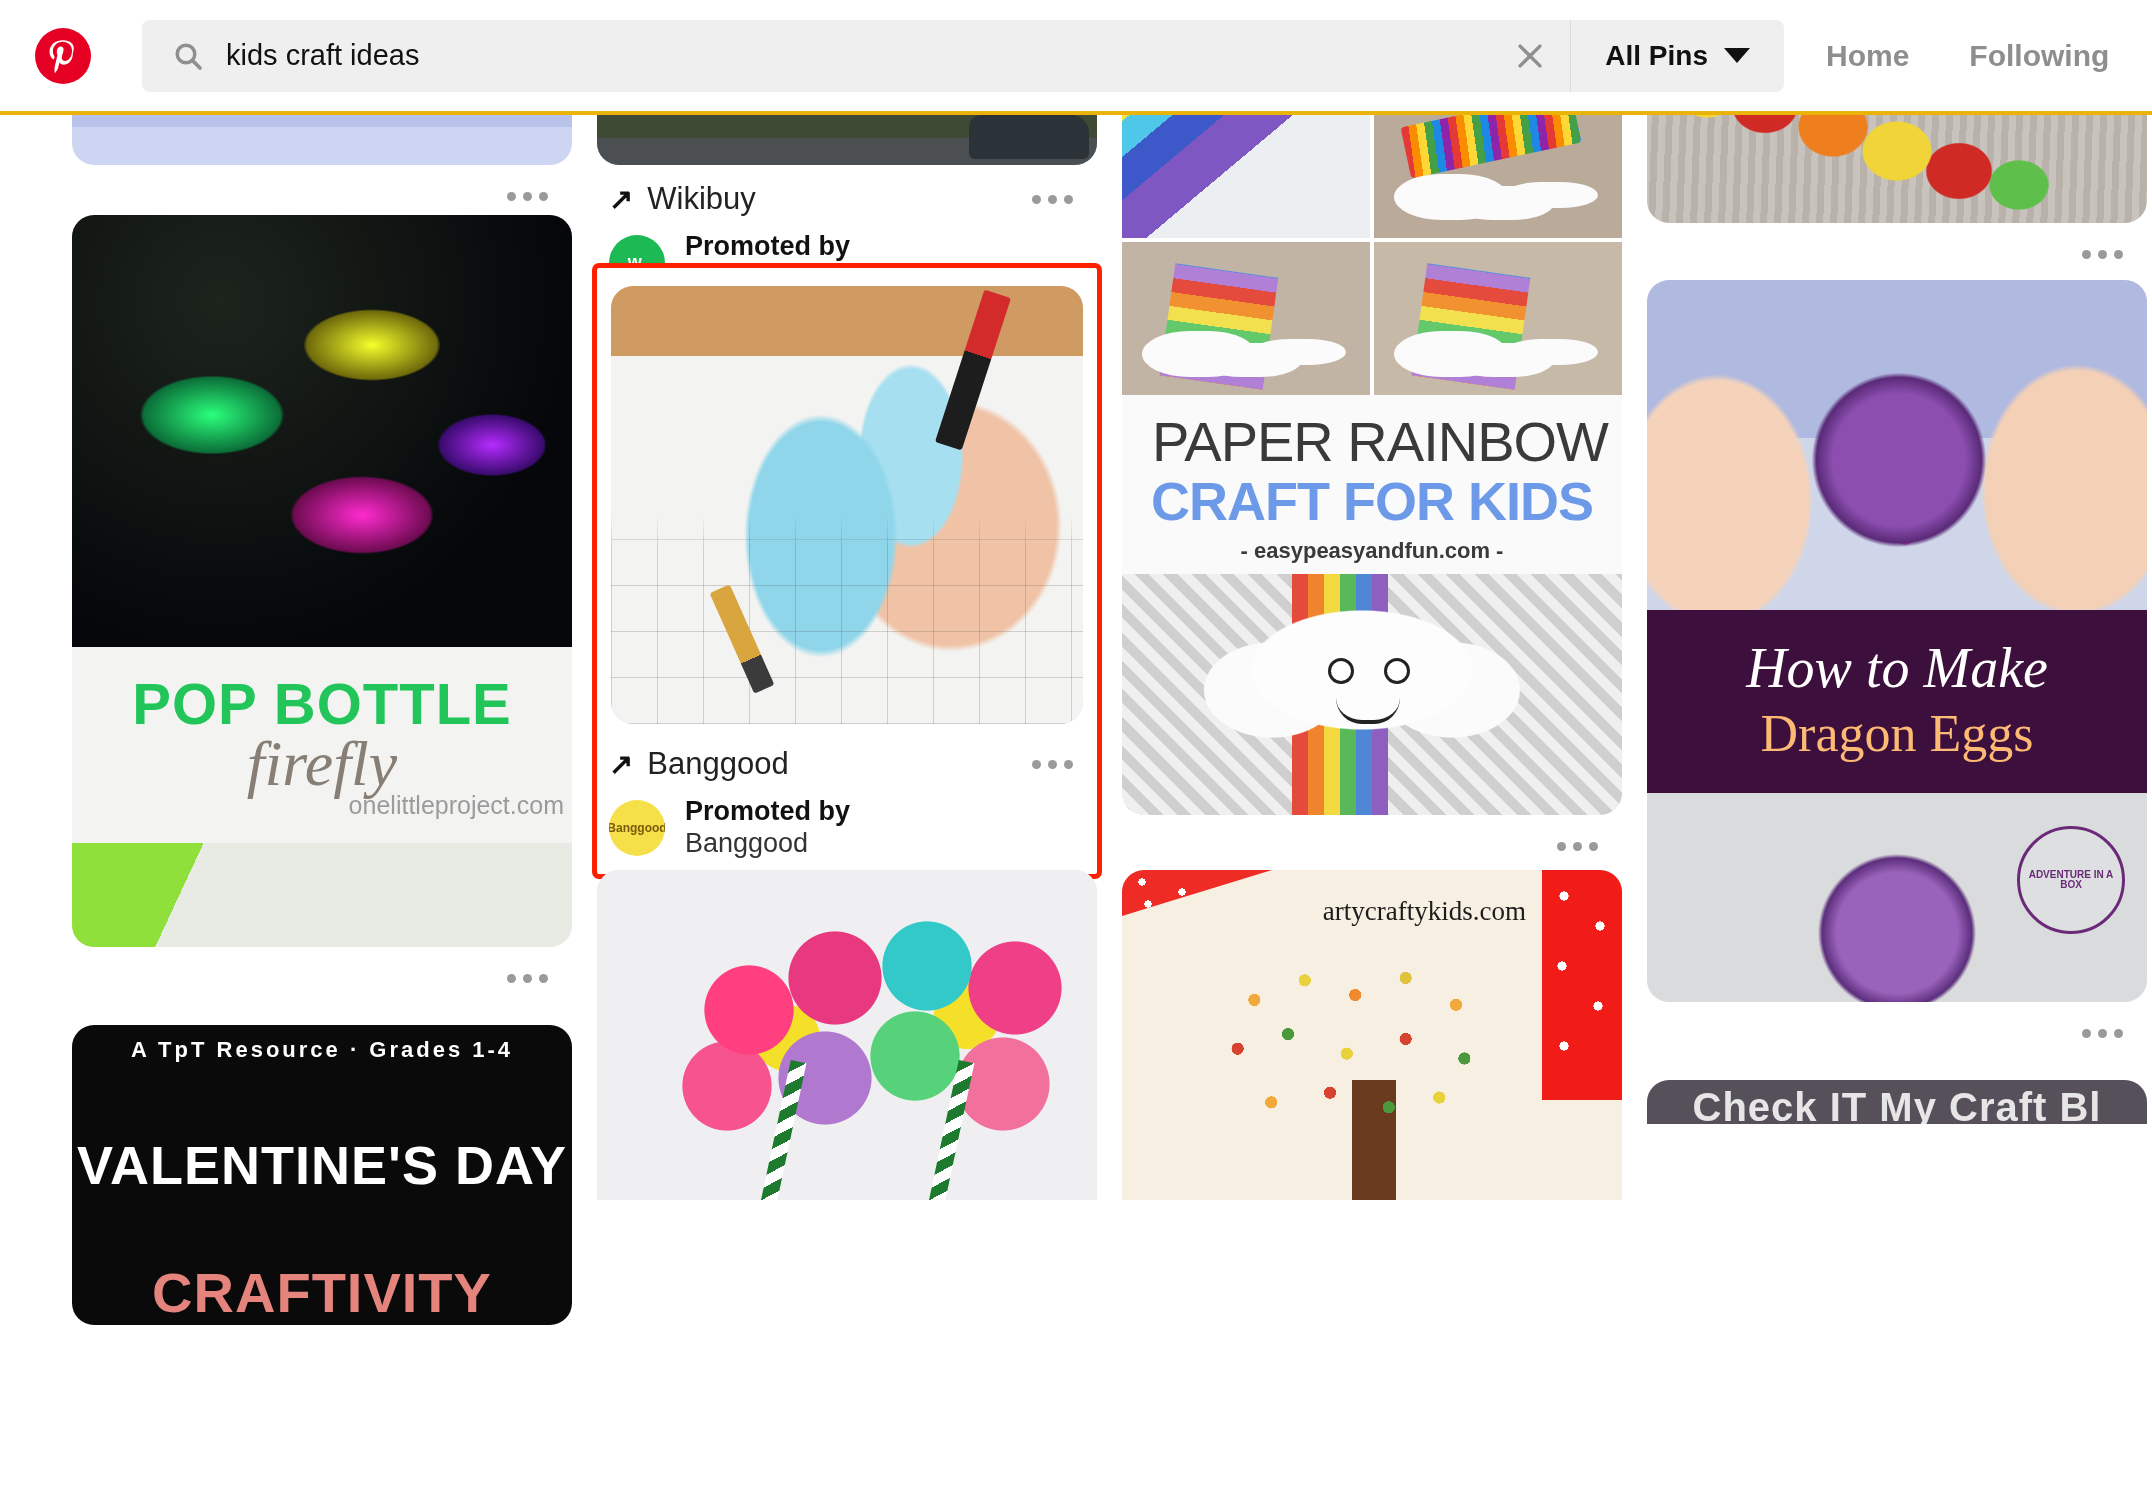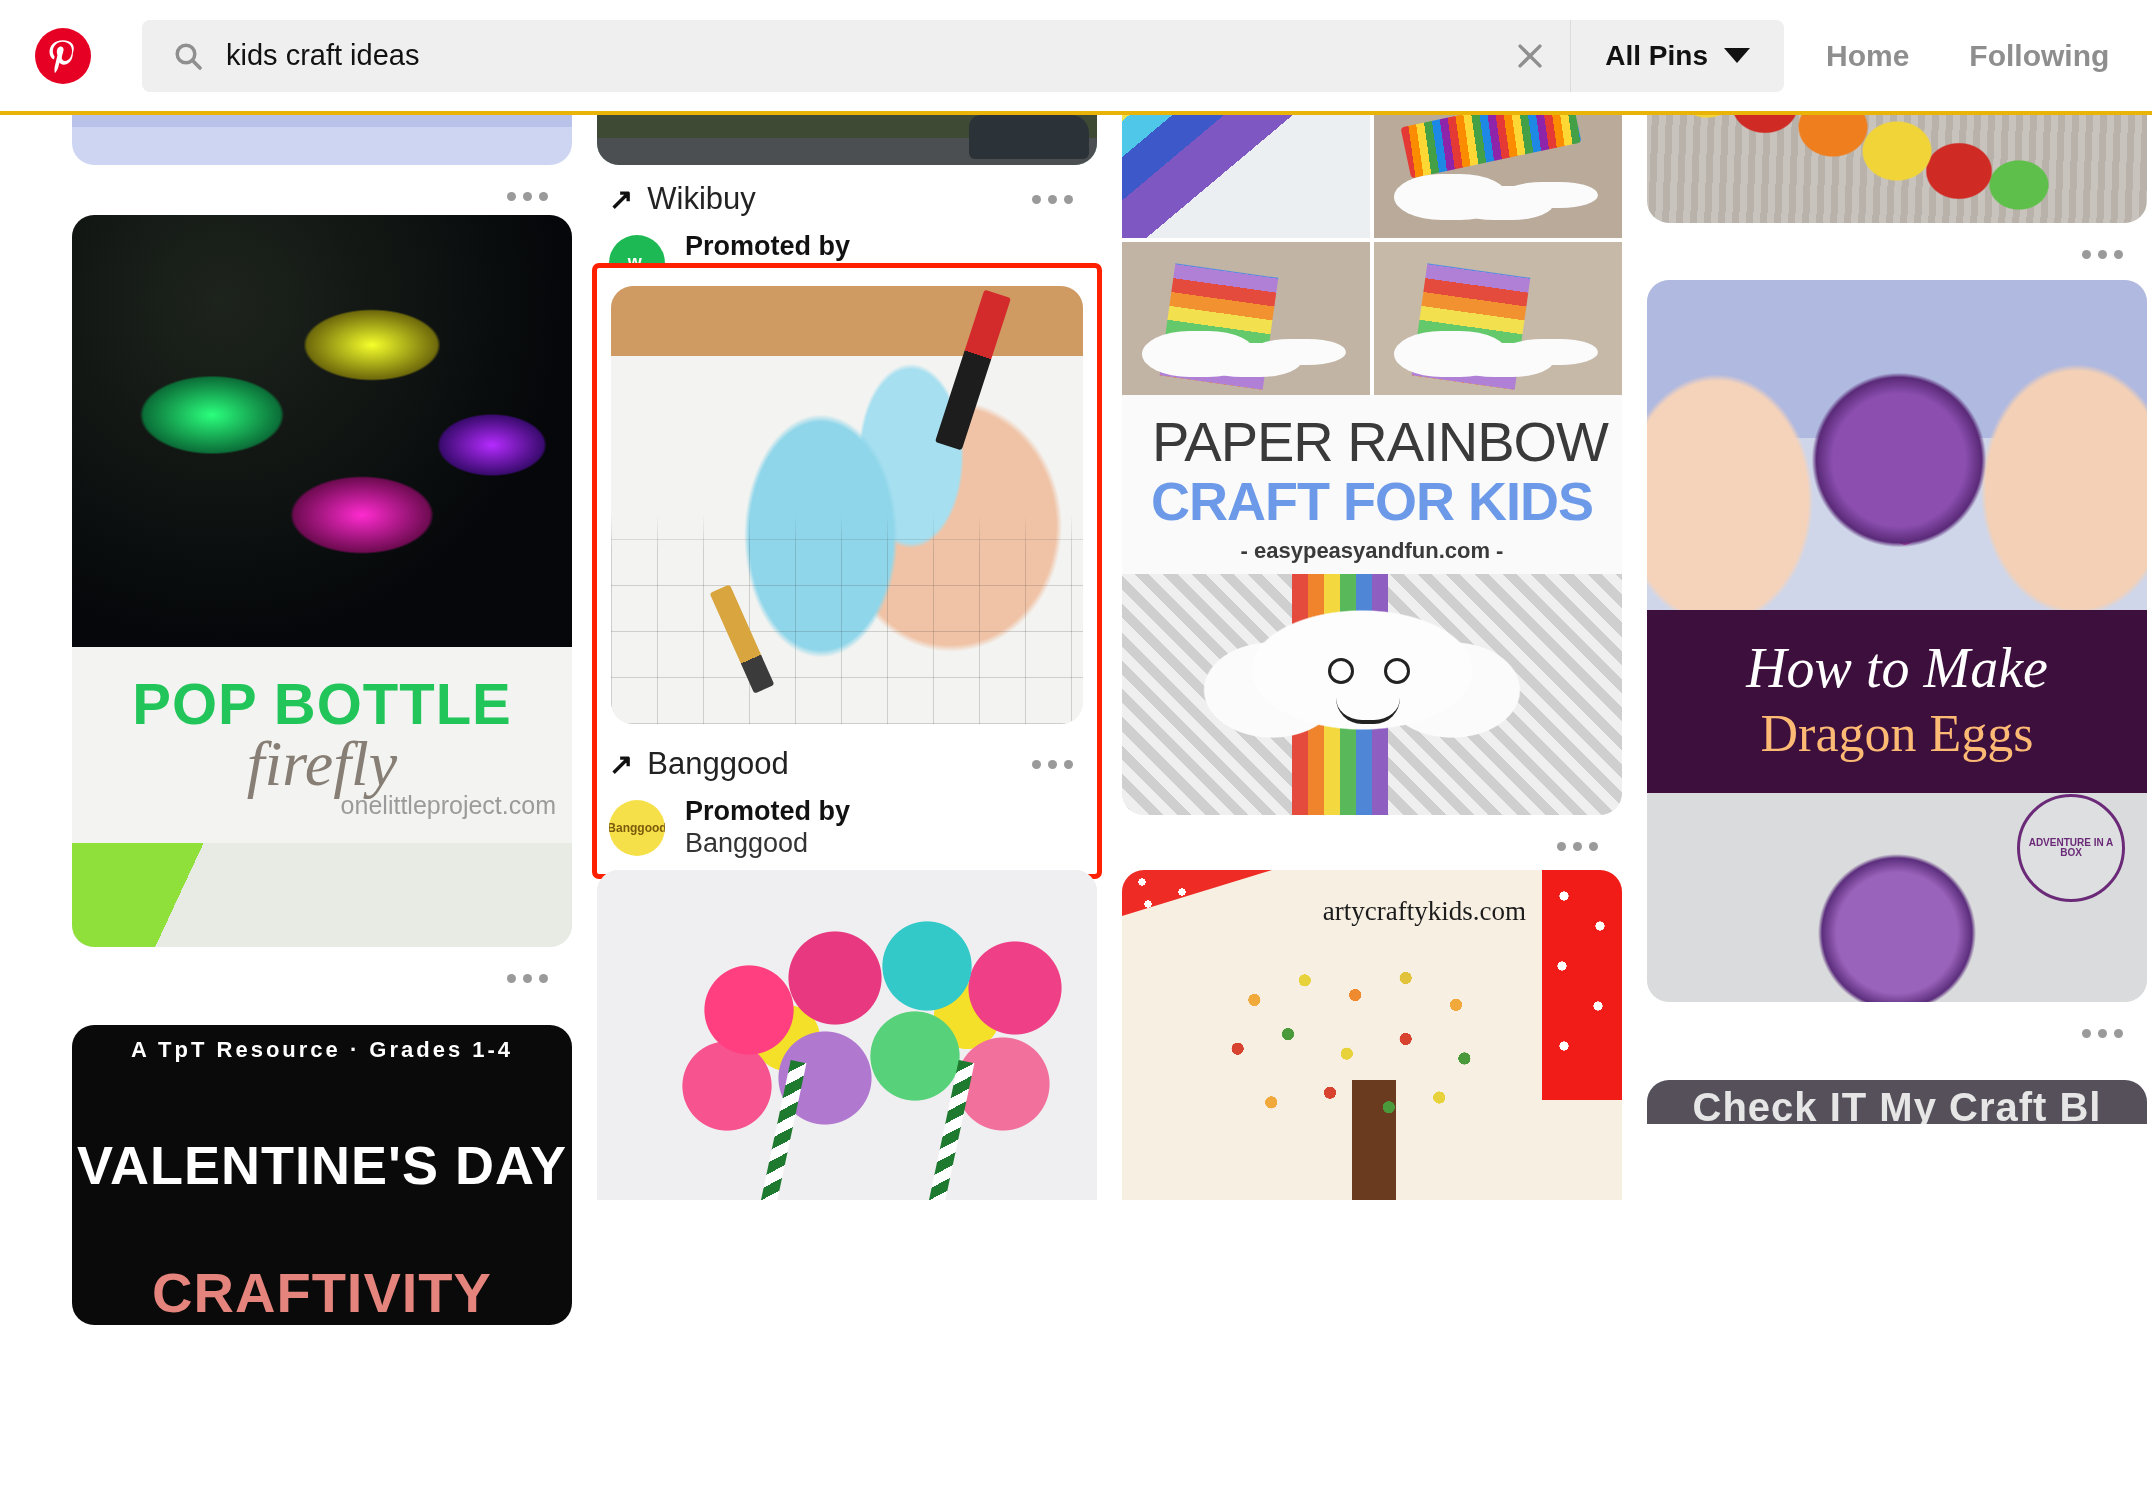--- a/index.html
+++ b/index.html
@@ -135,21 +135,21 @@
       radial-gradient(circle at 30% 20%, #1d241c 0%, #05070a 70%);
   }
   .firefly-text {
     height: 196px; background: #f3f4f1;
     display: flex; flex-direction: column; align-items: center; justify-content: center;
   }
   .t-pop { font-size: 58px; font-weight: 700; color: #22c55a; letter-spacing: 1px;
            font-family: "Liberation Sans", sans-serif; }
   .t-firefly { font-size: 64px; color: #877e75; font-style: italic;
                font-family: "Liberation Serif", serif; margin-top: -10px; }
-  .t-olp { font-size: 25px; color: #9b9b9b; align-self: flex-end; margin-right: 16px; margin-top: -10px; }
+  .t-olp { font-size: 25px; color: #9b9b9b; align-self: flex-end; margin-right: 8px; margin-top: -10px; }
   .firefly-bottom {
     height: 104px;
     background:
       linear-gradient(115deg,#8fe03a 0 24%, transparent 24%),
       linear-gradient(180deg,#e7ebe4 0 100%);
   }
 
   .valentine {
     height: 100%; background: #0a0a0a;
     display: flex; flex-direction: column; align-items: center;
@@ -290,21 +290,21 @@
     height: 250px; position: relative;
     background:
       radial-gradient(circle 104px at 250px 140px, #9a63bb 0 58%, #5c2e7d 72%, transparent 76%),
       radial-gradient(circle 15px at 214px 104px, #c6257f 0 80%, transparent 84%),
       radial-gradient(circle 14px at 286px 118px, #f0cbd8 0 80%, transparent 84%),
       radial-gradient(circle 18px at 250px 150px, #c41f64 0 80%, transparent 84%),
       radial-gradient(circle 14px at 208px 184px, #d83a9f 0 80%, transparent 84%),
       linear-gradient(150deg,#d9dbdc 0 100%);
   }
   .stamp {
-    position: absolute; right: 22px; top: 1px;
+    position: absolute; right: 22px; top: 33px;
     width: 108px; height: 108px; border-radius: 50%;
     border: 3px solid #6b2a78; color: #6b2a78;
     display: flex; align-items: center; justify-content: center;
     font-size: 10px; font-weight: 700; text-align: center; line-height: 1.05;
     background: rgba(255,255,255,.12);
   }
 
   .arty {
     height: 100%; background: #f7f0e2; position: relative; overflow: hidden;
   }

